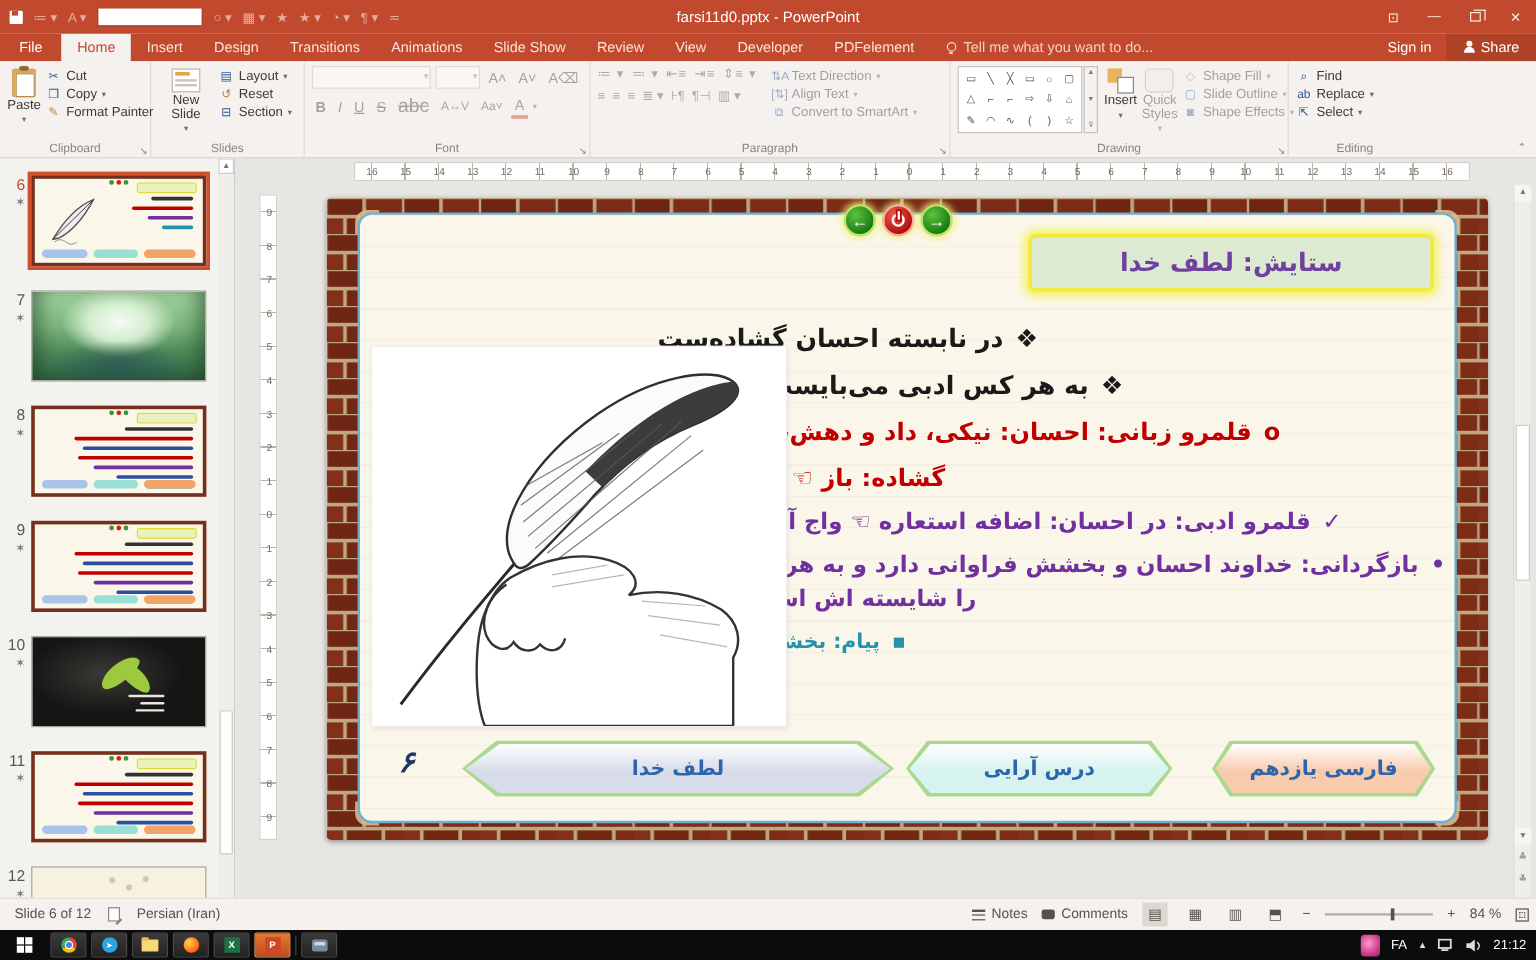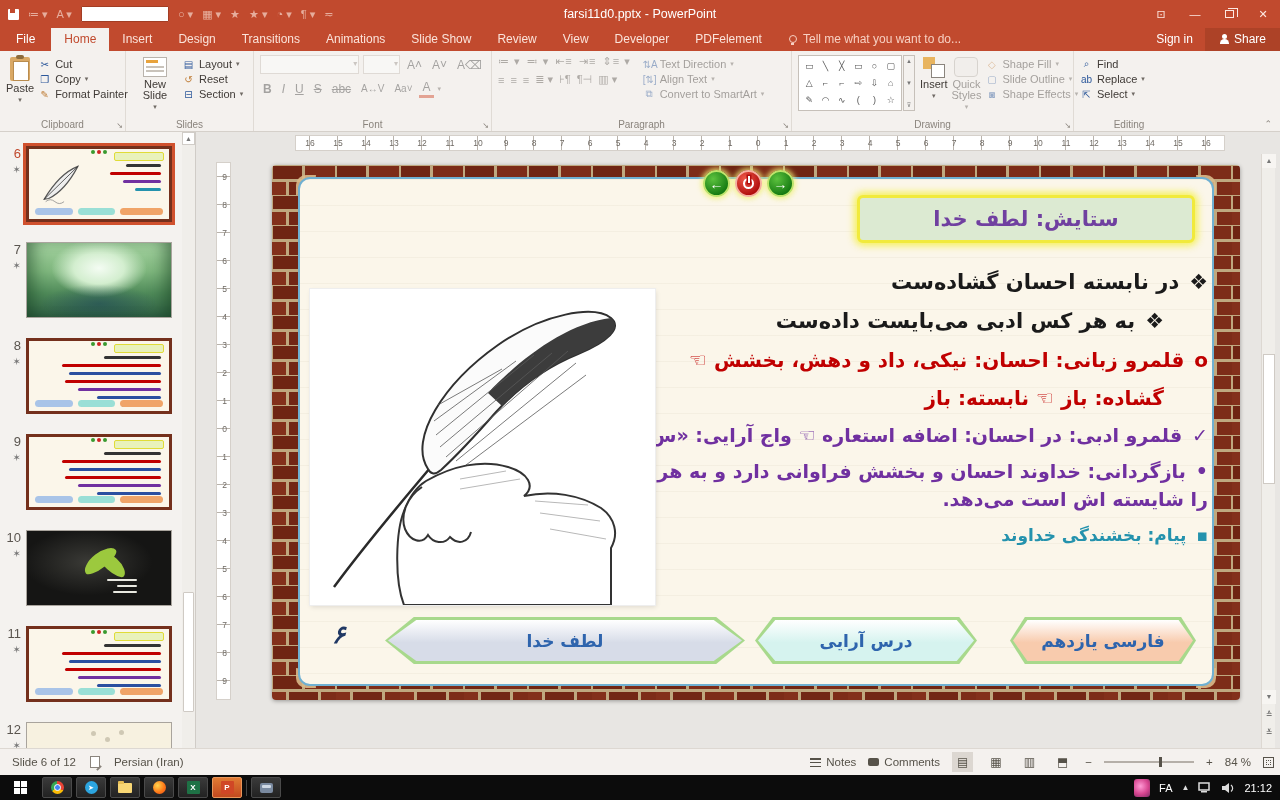--- a/index.html
+++ b/index.html
@@ -125,21 +125,21 @@
 .crn.br{right:24px;bottom:12px;border-radius:100% 0 10px 0}
 .navbtns{position:absolute;left:431px;top:5px;display:flex;gap:5px;z-index:5}
 .nbtn{width:27px;height:27px;border-radius:50%;display:flex;align-items:center;justify-content:center;color:#fff;font-size:14px;font-weight:bold;box-shadow:0 0 5px 2px rgba(240,240,120,.8);cursor:pointer}
 .nbtn.g{background:radial-gradient(circle at 35% 30%,#5cc23e,#157a12 75%);border:2px solid #bde36b}
 .nbtn.r{background:radial-gradient(circle at 35% 30%,#f05a4a,#b00d0d 75%);border:2px solid #f5b0a0}
 .pwr{width:11px;height:11px;border:2px solid #fff;border-radius:50%;position:relative}
 .pwr::after{content:"";position:absolute;left:50%;top:-4px;transform:translateX(-50%);width:2px;height:7px;background:#fff;box-shadow:0 0 0 1.5px rgba(176,13,13,1)}
 .stitle{position:absolute;right:45px;top:30px;width:338px;height:48px;background:#dcead2;border:3px solid #f1ea3c;border-radius:6px;
  box-shadow:0 0 7px 3px rgba(244,240,70,.85);display:flex;align-items:center;justify-content:center;
  color:#7040a0;font-weight:bold;font-size:21px;direction:rtl}
-.stext{position:absolute;right:32px;top:102px;width:660px;direction:rtl;text-align:right}
+.stext{position:absolute;right:32px;top:102px;width:660px;direction:rtl;text-align:left}
 .sline{font-weight:bold;margin-bottom:9px;line-height:1.45}
 .sline .bl{margin-left:10px}
 .imgbox{position:absolute;left:38px;top:124px;width:345px;height:316px;background:#fff;box-shadow:0 0 0 1px #eee, 1px 2px 5px rgba(0,0,0,.12)}
 .imgbox svg{width:100%;height:100%}
 .banner{position:absolute;top:452px;height:47px;clip-path:polygon(0 50%,8% 0,92% 0,100% 50%,92% 100%,8% 100%);background:#a8d98c;display:flex;align-items:center;justify-content:center}
 .banner .inner{position:absolute;inset:3px;clip-path:polygon(0 50%,8% 0,92% 0,100% 50%,92% 100%,8% 100%)}
 .banner span{position:relative;z-index:2;font-weight:bold;font-size:17px;color:#2e64ad;direction:rtl}
 .banner.b0{left:738px;width:186px}
 .banner.b1{left:483px;width:222px}
 .banner.b2{left:113px;width:360px}
@@ -295,21 +295,21 @@
         <span class="combo small"></span>
         <span class="fbtn">A˄</span>
         <span class="fbtn">A˅</span>
         <span class="fbtn" style="margin-left:auto">A⌫</span>
       </div>
       <div class="fontrow dis">
         <span class="fbtn" style="font-weight:bold">B</span>
         <span class="fbtn" style="font-style:italic">I</span>
         <span class="fbtn" style="text-decoration:underline">U</span>
         <span class="fbtn" style="text-decoration:line-through">S</span>
-        <span class="fbtn" style="text-decoration:line-through;font-size:12px">abc</span>
+        <span class="fbtn" style="text-decoration:line-through;font-size:16px">abc</span>
         <span class="fbtn" style="font-size:10px">A↔V</span>
         <span class="fbtn" style="font-size:10px">Aa˅</span>
         <span class="fbtn" style="border-bottom:3px solid #d04726">A</span>
         <span class="dd">▾</span>
       </div>
     </div>
     <div class="glabel">Font</div>
     <div class="launch">↘</div>
   </div>
 

